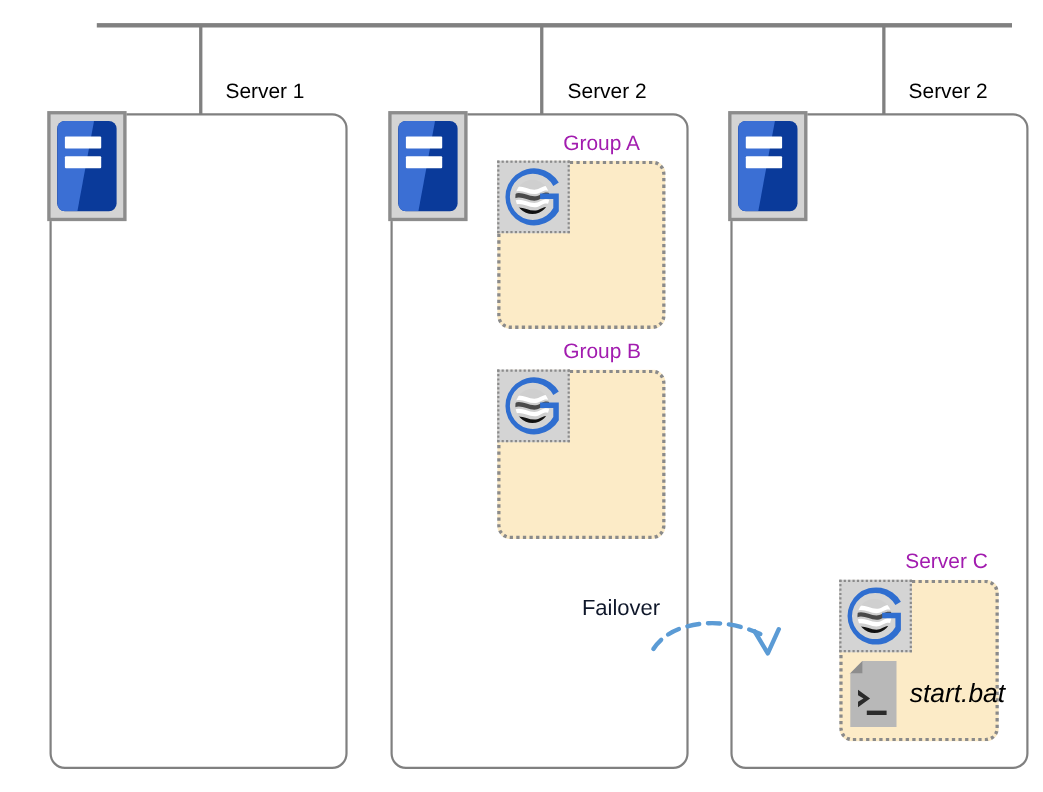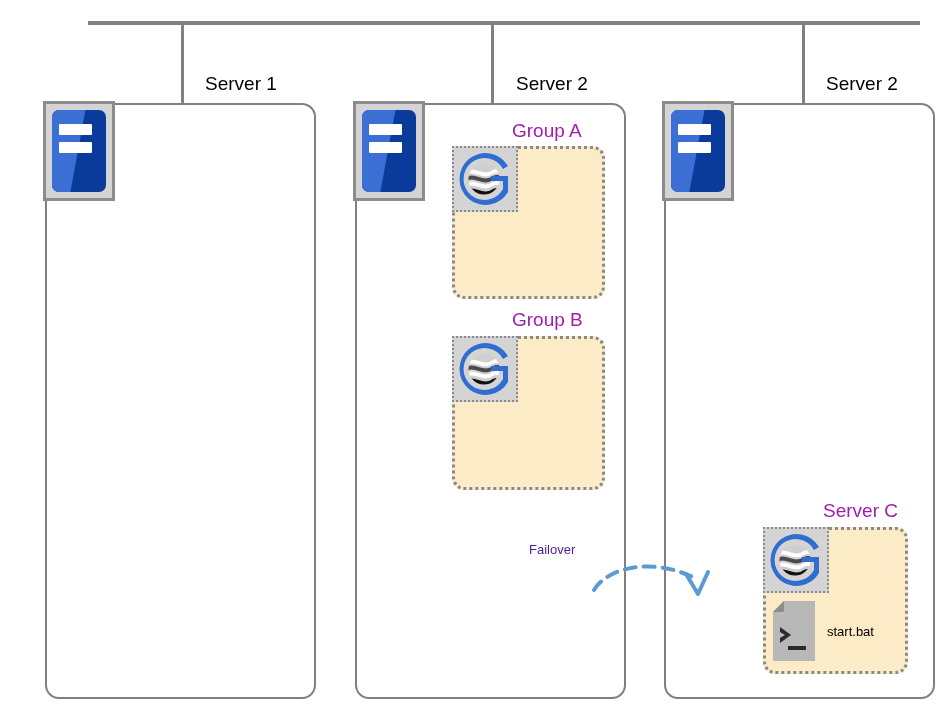--- a/index.html
+++ b/index.html
@@ -130,31 +130,32 @@
     display: flex;
     align-items: center;
   }
   .bat-icon {
     width: 46px;
     height: 62px;
     flex: none;
   }
   .bat-label {
     margin-left: 10px;
-    font-size: 13px;
+    font-size: 24px;
     color: #000000;
     white-space: nowrap;
     line-height: 1;
+    font-style: italic;
   }
 
   
   .failover-label {
     position: absolute;
-    font-size: 13px;
-    color: #4c1d95;
+    font-size: 20px;
+    color: #0f172a;
     white-space: nowrap;
     line-height: 1;
   }
   .failover-arrow {
     position: absolute;
     left: 580px;
     top: 550px;
     width: 140px;
     height: 50px;
   }

